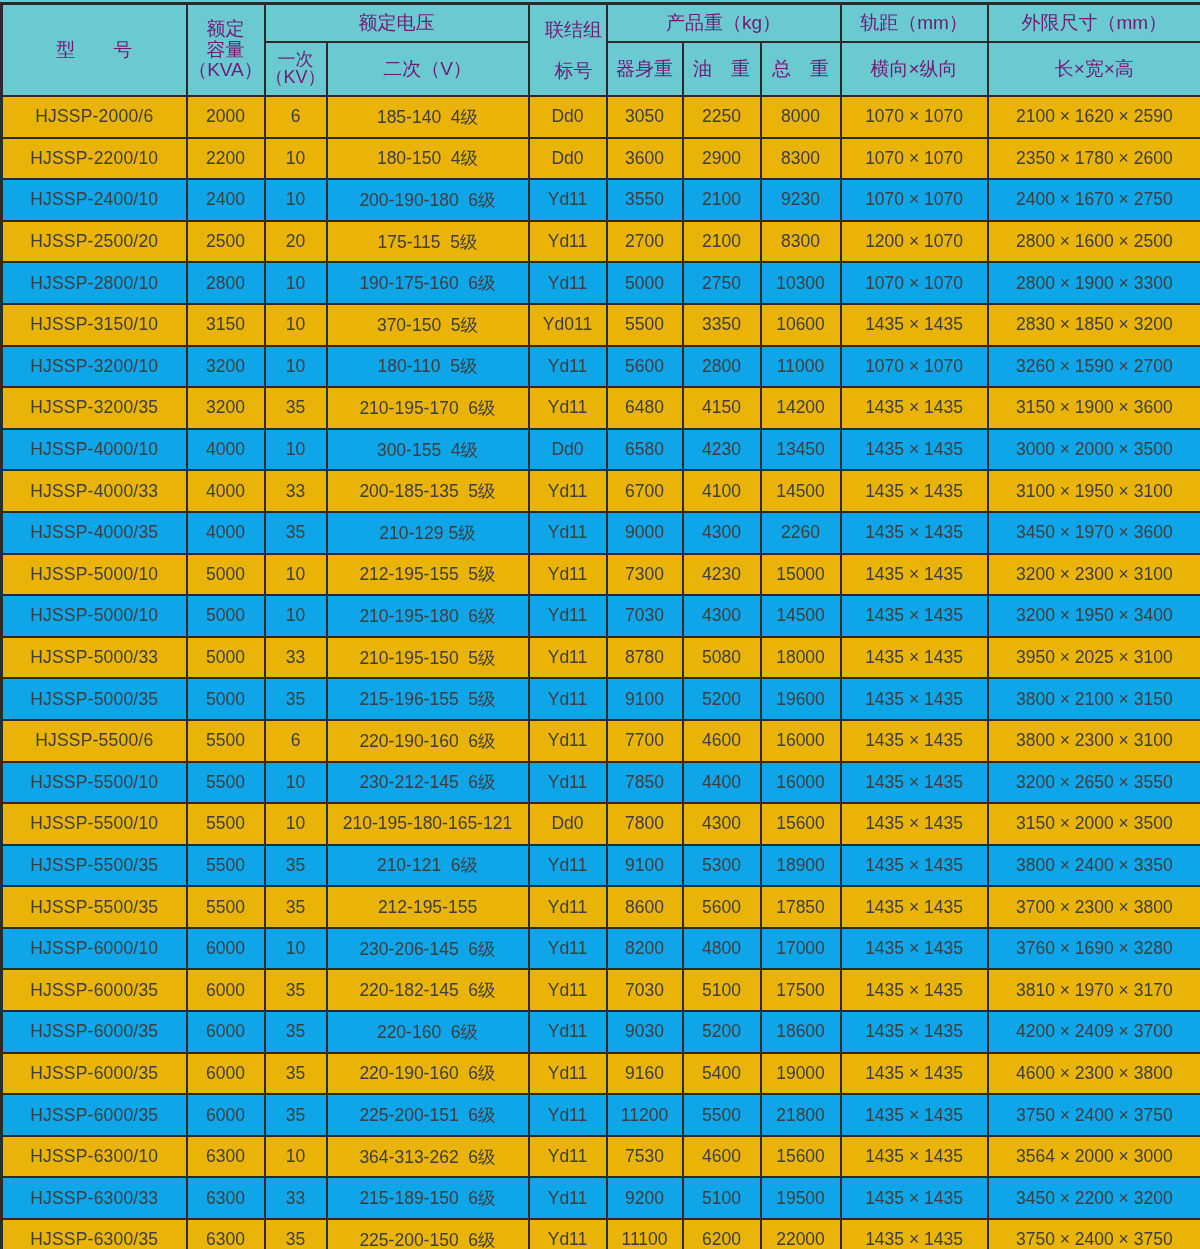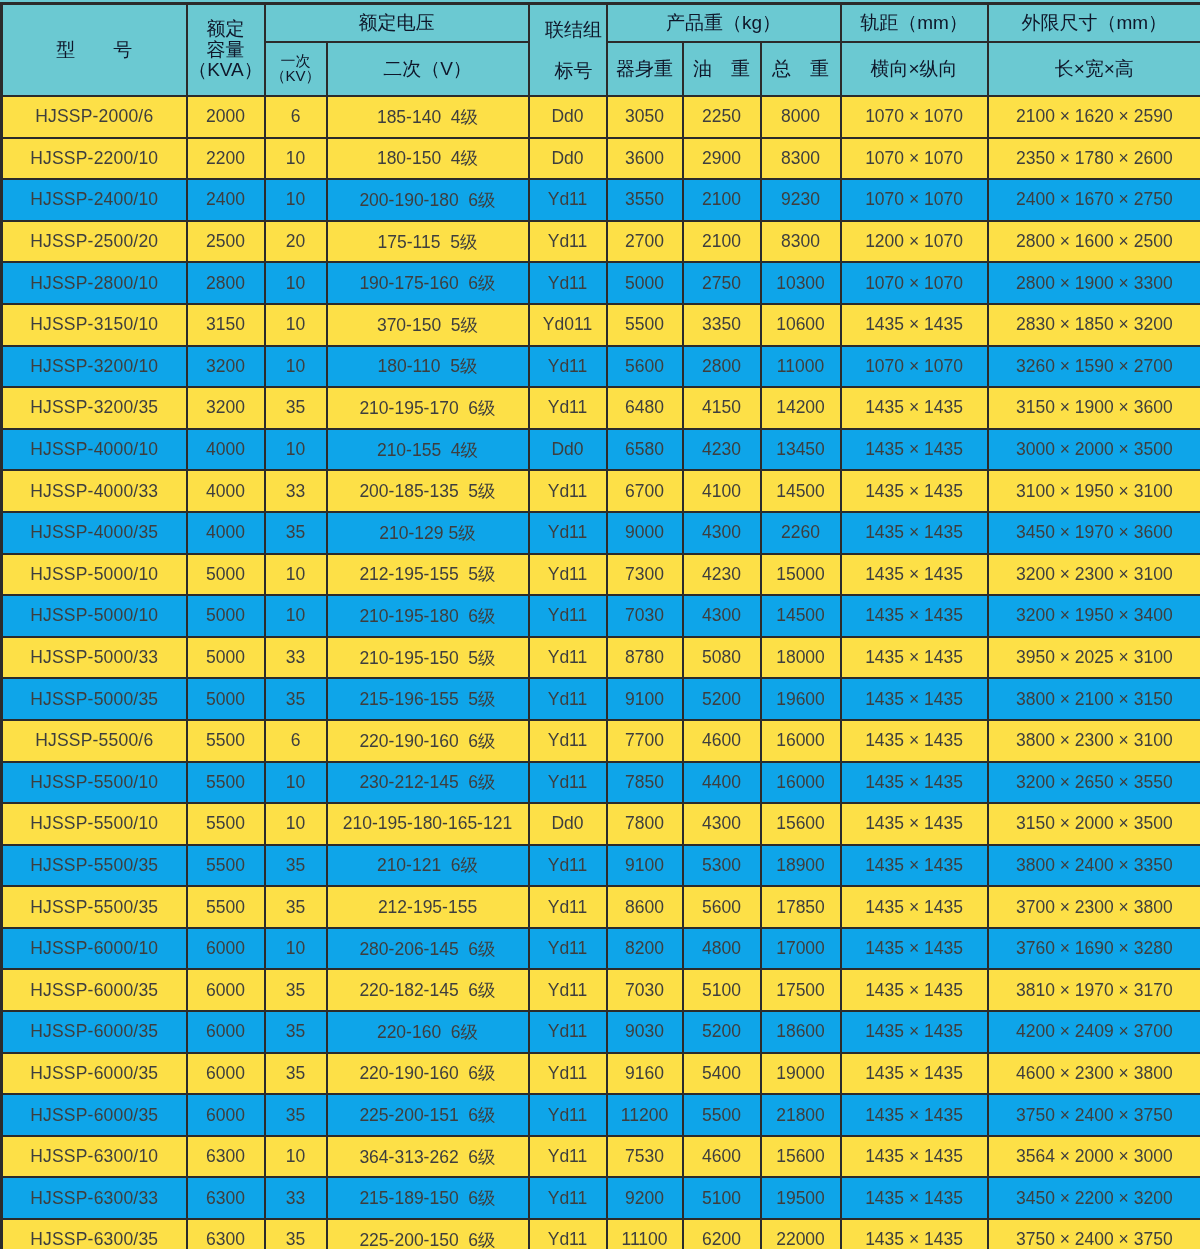--- a/index.html
+++ b/index.html
@@ -19,37 +19,37 @@
   th,td{
     border:2px solid #2b2b2b;
     text-align:center;
     vertical-align:middle;
     padding:0;
     overflow:hidden;
   }
   table{border:3px solid #2b2b2b;}
   thead th{
     background:#6bc9d2;
-    color:#0f172a;
+    color:#701a75;
     font-weight:400;
     font-size:19px;
     line-height:1.15;
   }
   thead tr.group-row th{height:36px;}
   thead tr.sub-row th{height:52px;}
   thead .stack{display:flex;flex-direction:column;justify-content:center;line-height:1.08;}
   thead .spread{display:flex;flex-direction:column;justify-content:space-around;height:82px;margin-left:12px;}
-  thead .cram{line-height:0.98;font-size:15px;}
+  thead .cram{line-height:0.98;font-size:18px;}
   tbody td{
     height:39.6px;
     font-size:17.5px;
     color:#3e3e3e;
     white-space:pre;
   }
-  tbody tr{background:#fde047;}
+  tbody tr{background:#eab308;}
   tbody tr:nth-child(2n+3){background:#0ea5e9;}
   td.model{letter-spacing:0.2px;}
 </style>
 </head>
 <body>
 
 <div class="page">
   <table>
     <colgroup>
       <col style="width:185px">
@@ -215,21 +215,21 @@
           <td>6480</td>
           <td>4150</td>
           <td>14200</td>
           <td>1435 × 1435</td>
           <td>3150 × 1900 × 3600</td>
         </tr>
         <tr>
           <td class="model">HJSSP-4000/10</td>
           <td>4000</td>
           <td>10</td>
-          <td>210-155  4级</td>
+          <td>300-155  4级</td>
           <td>Dd0</td>
           <td>6580</td>
           <td>4230</td>
           <td>13450</td>
           <td>1435 × 1435</td>
           <td>3000 × 2000 × 3500</td>
         </tr>
         <tr>
           <td class="model">HJSSP-4000/33</td>
           <td>4000</td>
@@ -359,21 +359,21 @@
           <td>8600</td>
           <td>5600</td>
           <td>17850</td>
           <td>1435 × 1435</td>
           <td>3700 × 2300 × 3800</td>
         </tr>
         <tr>
           <td class="model">HJSSP-6000/10</td>
           <td>6000</td>
           <td>10</td>
-          <td>280-206-145  6级</td>
+          <td>230-206-145  6级</td>
           <td>Yd11</td>
           <td>8200</td>
           <td>4800</td>
           <td>17000</td>
           <td>1435 × 1435</td>
           <td>3760 × 1690 × 3280</td>
         </tr>
         <tr>
           <td class="model">HJSSP-6000/35</td>
           <td>6000</td>

